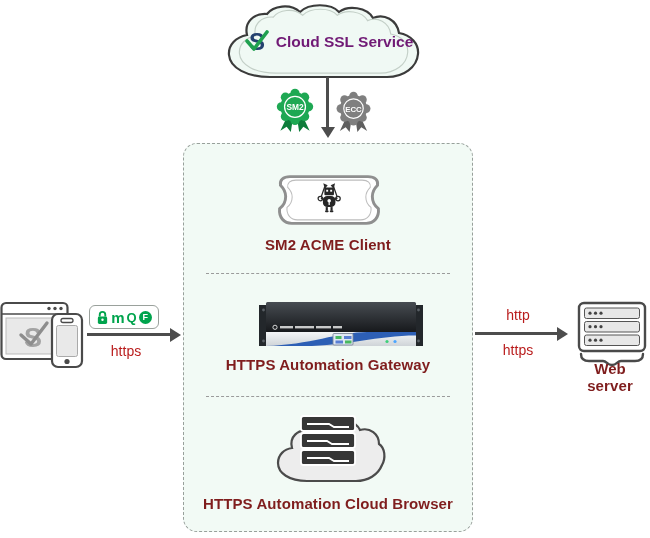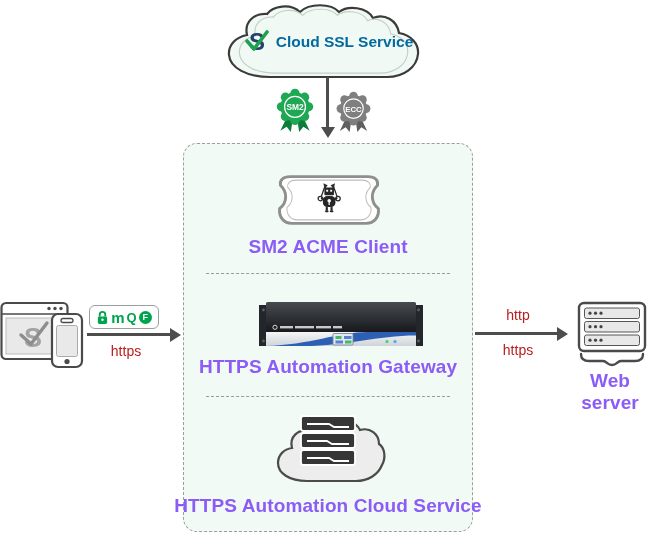--- a/index.html
+++ b/index.html
@@ -1,32 +1,32 @@
 <!DOCTYPE html>
 <html><head>
 <meta charset="utf-8">
 <style>
   html,body{margin:0;padding:0;background:#fff;}
   .stage{position:relative;width:650px;height:538px;background:#ffffff;overflow:hidden;
          font-family:"Liberation Sans",sans-serif;}
   .abs{position:absolute;}
-  .lbl{position:absolute;font-weight:bold;font-size:19px;color:#8b5cf6;text-align:center;letter-spacing:.1px;}
+  .lbl{position:absolute;font-weight:bold;font-size:15px;color:#7f1d1d;text-align:center;letter-spacing:.1px;}
   .proto{position:absolute;font-size:14px;font-weight:400;color:#b91c1c;text-align:center;}
   .panel{position:absolute;left:183px;top:143px;width:290px;height:389px;
          background:#f2faf5;border:1.6px dashed #98a09b;border-radius:14px;box-sizing:border-box;}
   .divider{position:absolute;left:22px;right:22px;border-top:1.6px dashed #9b9b9b;height:0;}
   .hline{position:absolute;height:3px;background:#4d4d4d;}
   .vline{position:absolute;width:3px;background:#4d4d4d;}
   .arrow-right{position:absolute;width:0;height:0;border-top:7px solid transparent;
                border-bottom:7px solid transparent;border-left:11px solid #4d4d4d;}
   .arrow-down{position:absolute;width:0;height:0;border-left:7px solid transparent;
               border-right:7px solid transparent;border-top:11px solid #4d4d4d;}
   .cloud-label-row{position:absolute;left:0;top:26px;width:100%;display:flex;
                    align-items:center;justify-content:center;gap:7px;}
-  .cloud-label-row span{font-weight:bold;font-size:15.5px;color:#0369a1;}
+  .cloud-label-row span{font-weight:bold;font-size:15.5px;color:#701a75;}
   .pill{position:absolute;left:89px;top:305px;width:70px;height:24px;background:#fff;
         border:1.5px solid #9aa19c;border-radius:6px;display:flex;align-items:center;
         justify-content:center;gap:2px;box-sizing:border-box;}
   .pill .ltr{color:#00a44d;font-weight:bold;font-size:15px;line-height:1;}
   .pill .ltr.q{font-size:13px;}
   .pill .fdot{width:13px;height:13px;border-radius:50%;background:#00a44d;color:#fff;
               font-size:9px;font-weight:bold;display:flex;align-items:center;justify-content:center;line-height:1;}
   svg{display:block;}
 </style>
 </head>
@@ -158,21 +158,21 @@
       <path d="M36 68 C18 68 7 60 7 50 C7 42 13 36 21 35 C18 24 27 16 37 18 C42 9 56 7 63 13 C71 6 85 8 89 17 C99 14 108 21 108 31 C114 35 115 45 111 52 C107 62 97 68 85 68 Z" fill="#ededed" stroke="#4b4b4b" stroke-width="2.2"></path>
       <g>
         <rect x="30" y="3" width="54" height="15" rx="2.5" fill="#363636" stroke="#ffffff" stroke-width="1.8"></rect>
         <polyline points="36,11 58,11 63,14 78,14" fill="none" stroke="#ffffff" stroke-width="1.8"></polyline>
         <rect x="30" y="20" width="54" height="15" rx="2.5" fill="#363636" stroke="#ffffff" stroke-width="1.8"></rect>
         <polyline points="36,28 56,28 61,31 78,31" fill="none" stroke="#ffffff" stroke-width="1.8"></polyline>
         <rect x="30" y="37" width="54" height="15" rx="2.5" fill="#363636" stroke="#ffffff" stroke-width="1.8"></rect>
         <polyline points="36,45 58,45 63,48 78,48" fill="none" stroke="#ffffff" stroke-width="1.8"></polyline>
       </g>
     </svg>
-    <div class="lbl" style="left:-10px;right:-10px;top:351px;">HTTPS Automation Cloud Service</div>
+    <div class="lbl" style="left:-10px;right:-10px;top:351px;">HTTPS Automation Cloud Browser</div>
   </div>
 
   <svg class="abs" style="left:0px;top:297px;" width="88" height="74" viewBox="0 0 88 74">
     <rect x="1.5" y="6" width="66" height="56" rx="4.5" fill="#ffffff" stroke="#4a4a4a" stroke-width="2.2"></rect>
     <line x1="1.5" y1="17" x2="67.5" y2="17" stroke="#4a4a4a" stroke-width="1.6"></line>
     <circle cx="49" cy="11.5" r="1.7" fill="#4a4a4a"></circle>
     <circle cx="55" cy="11.5" r="1.7" fill="#4a4a4a"></circle>
     <circle cx="61" cy="11.5" r="1.7" fill="#4a4a4a"></circle>
     <rect x="6" y="21" width="57" height="36" fill="#e9e9e9" stroke="#bbbbbb" stroke-width="1"></rect>
     <text x="33" y="50" text-anchor="middle" font-family="Liberation Sans,sans-serif" font-size="27" font-weight="bold" fill="#a3a3a3">S</text>
@@ -212,15 +212,15 @@
     <rect x="7.5" y="20.5" width="55" height="10.5" rx="2" fill="#e8e8e8" stroke="#555555" stroke-width="1"></rect>
     <circle cx="13" cy="25.7" r="1.6" fill="#444"></circle>
       <circle cx="18.5" cy="25.7" r="1.6" fill="#444"></circle>
       <circle cx="24" cy="25.7" r="1.6" fill="#444"></circle>
     <rect x="7.5" y="34" width="55" height="10.5" rx="2" fill="#e8e8e8" stroke="#555555" stroke-width="1"></rect>
     <circle cx="13" cy="39.2" r="1.6" fill="#444"></circle>
       <circle cx="18.5" cy="39.2" r="1.6" fill="#444"></circle>
       <circle cx="24" cy="39.2" r="1.6" fill="#444"></circle>
     <path d="M4 53 C4 58 7 60 12 60 H26 C30 60 30 64 35 64 C40 64 40 60 44 60 H58 C63 60 66 58 66 53" fill="none" stroke="#4a4a4a" stroke-width="2.4" stroke-linecap="round"></path>
   </svg>
-  <div class="lbl" style="left:570px;width:80px;top:370px;">Web server</div>
+  <div class="lbl" style="left:570px;width:80px;top:360px;">Web server</div>
 
 </div>
 
 </body></html>

